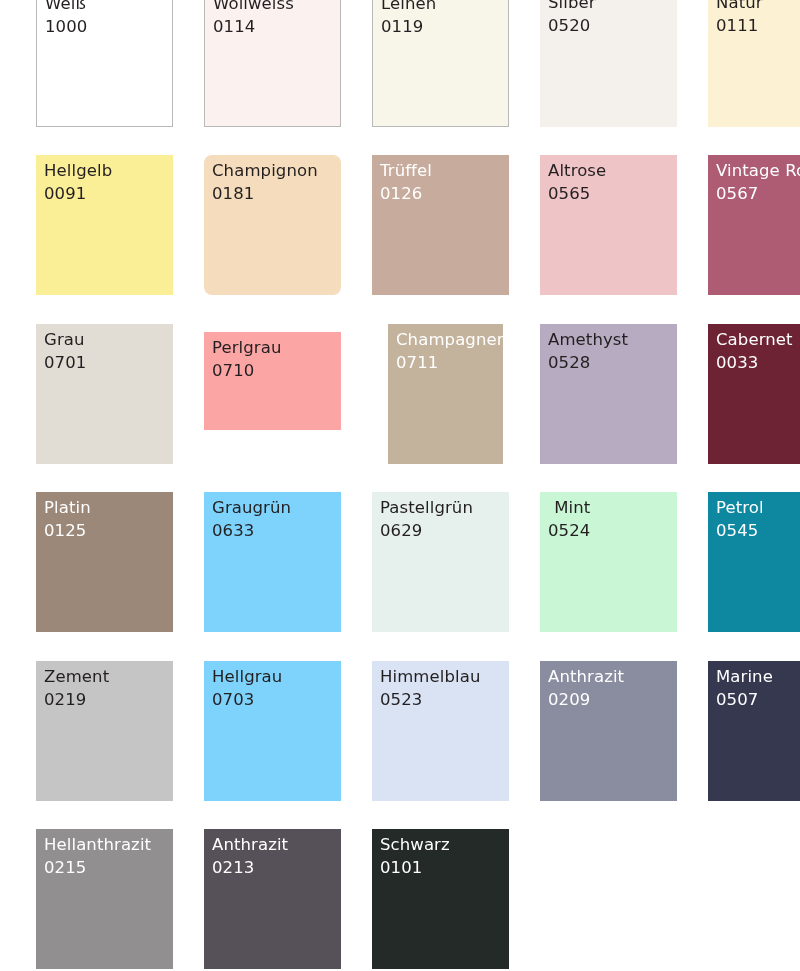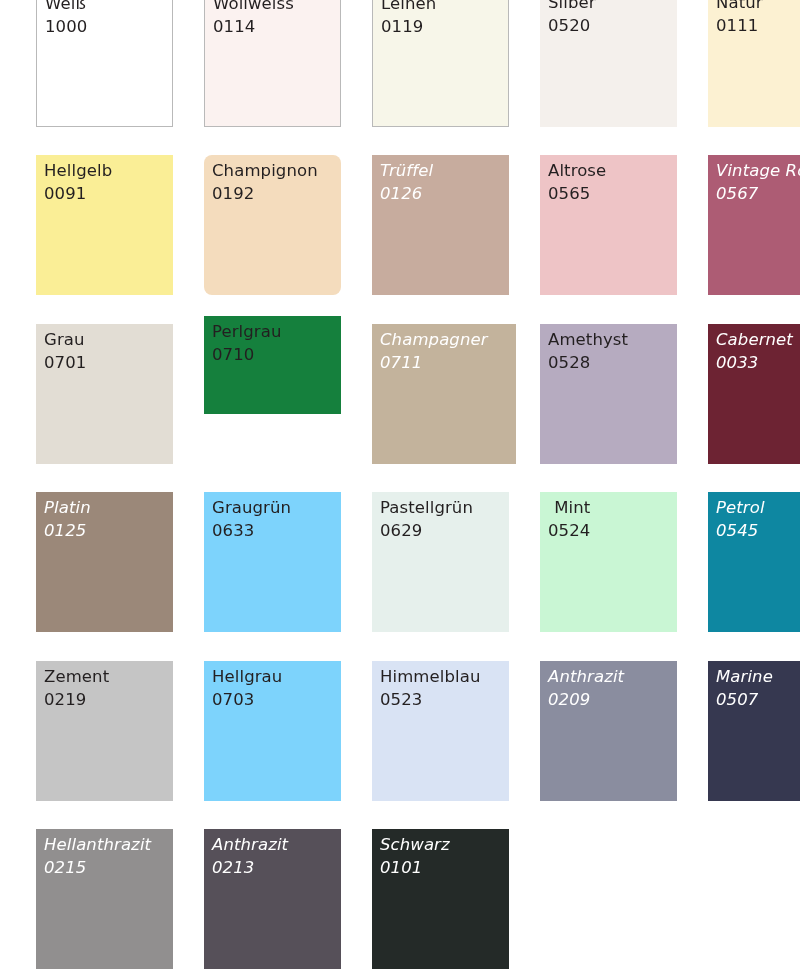--- a/index.html
+++ b/index.html
@@ -46,21 +46,21 @@
 
   .swatch-name {
     display: block;
   }
 
   .swatch-code {
     display: block;
   }
 
   .text-dark .swatch-text { color: #231f20; }
-  .text-light .swatch-text { color: #ffffff; font-style: italic; }
+  .text-light .swatch-text { color: #ffffff; }
 </style>
 </head>
 <body>
 
 <div id="palette-grid">
     <div class="swatch text-dark bordered" style="left: -4px; top: -13px; width: 137px; height: 140px; background: rgb(255, 255, 255);">
       <div class="swatch-text">
         <span class="swatch-name">Weiß</span>
         <span class="swatch-code">1000</span>
       </div>
@@ -91,21 +91,21 @@
     </div>
     <div class="swatch text-dark" style="left: -4px; top: 155px; width: 137px; height: 140px; background: rgb(250, 238, 150);">
       <div class="swatch-text">
         <span class="swatch-name">Hellgelb</span>
         <span class="swatch-code">0091</span>
       </div>
     </div>
     <div class="swatch text-dark" style="left: 164px; top: 155px; width: 137px; height: 140px; background: rgb(244, 220, 189); border-radius: 8px;">
       <div class="swatch-text">
         <span class="swatch-name">Champignon</span>
-        <span class="swatch-code">0192</span>
+        <span class="swatch-code">0181</span>
       </div>
     </div>
     <div class="swatch text-light" style="left: 332px; top: 155px; width: 137px; height: 140px; background: rgb(199, 172, 158);">
       <div class="swatch-text">
         <span class="swatch-name">Trüffel</span>
         <span class="swatch-code">0126</span>
       </div>
     </div>
     <div class="swatch text-dark" style="left: 500px; top: 155px; width: 137px; height: 140px; background: rgb(238, 196, 198);">
       <div class="swatch-text">
@@ -118,27 +118,27 @@
         <span class="swatch-name">Vintage Rose</span>
         <span class="swatch-code">0567</span>
       </div>
     </div>
     <div class="swatch text-dark" style="left: -4px; top: 324px; width: 137px; height: 140px; background: rgb(226, 221, 212);">
       <div class="swatch-text">
         <span class="swatch-name">Grau</span>
         <span class="swatch-code">0701</span>
       </div>
     </div>
-    <div class="swatch text-dark" style="left: 164px; top: 316px; width: 137px; height: 98px; background: #15803d;">
+    <div class="swatch text-dark" style="left: 164px; top: 332px; width: 137px; height: 98px; background: #fca5a5;">
       <div class="swatch-text">
         <span class="swatch-name">Perlgrau</span>
         <span class="swatch-code">0710</span>
       </div>
     </div>
-    <div class="swatch text-light" style="left: 332px; top: 324px; width: 144px; height: 140px; background: rgb(195, 179, 156);">
+    <div class="swatch text-light" style="left: 348px; top: 324px; width: 115px; height: 140px; background: rgb(195, 179, 156);">
       <div class="swatch-text">
         <span class="swatch-name">Champagner</span>
         <span class="swatch-code">0711</span>
       </div>
     </div>
     <div class="swatch text-dark" style="left: 500px; top: 324px; width: 137px; height: 140px; background: rgb(182, 171, 192);">
       <div class="swatch-text">
         <span class="swatch-name">Amethyst</span>
         <span class="swatch-code">0528</span>
       </div>

